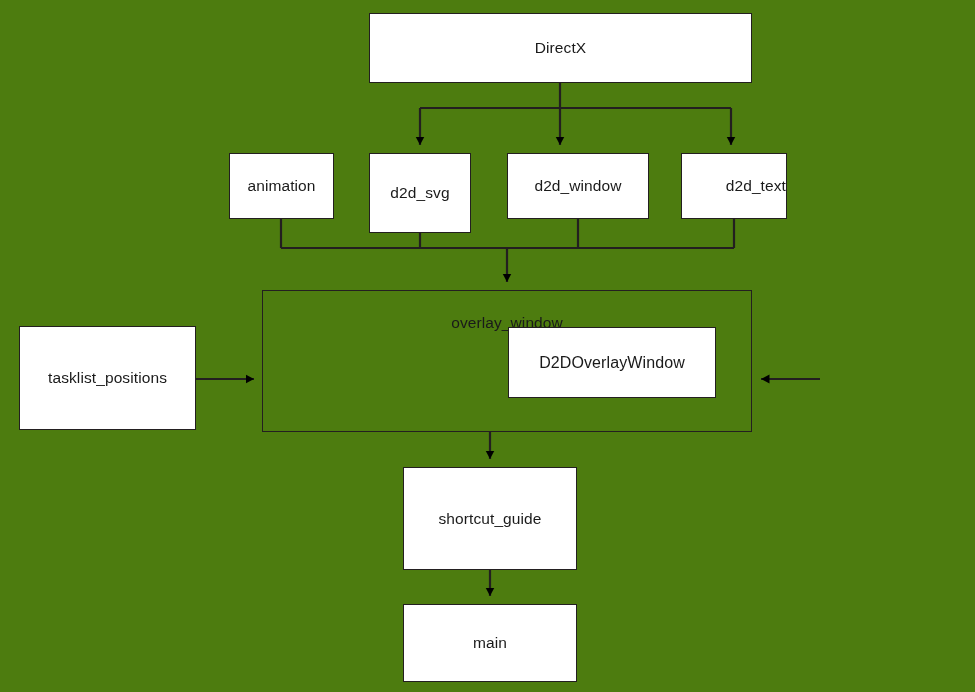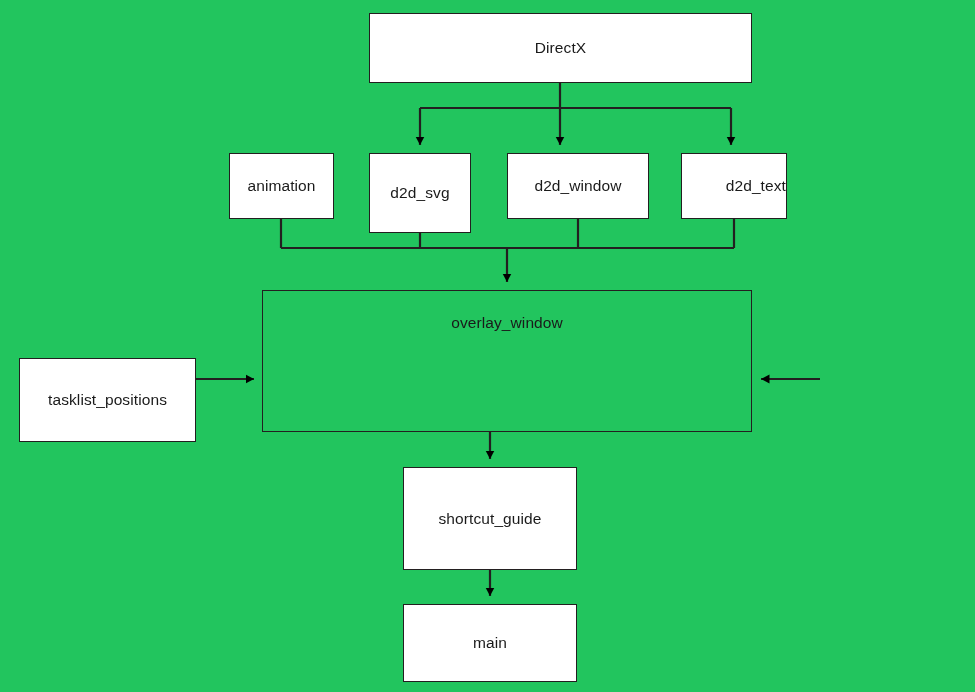--- a/index.html
+++ b/index.html
@@ -8,21 +8,21 @@
     padding: 0;
     background: #ffffff;
   }
   body {
     font-family: "Liberation Sans", sans-serif;
   }
   #diagram-canvas {
     position: relative;
     width: 975px;
     height: 692px;
-    background: #22c55e;
+    background: #4d7c0f;
     overflow: hidden;
   }
   #edge-layer {
     position: absolute;
     left: 0;
     top: 0;
     width: 975px;
     height: 692px;
     pointer-events: none;
   }
@@ -132,22 +132,25 @@
 
   <div class="node" style="left: 681px; top: 153px; width: 106px; height: 66px; justify-content: flex-end;">
       <span>d2d_text</span>
     </div>
 
   <div class="node group" style="left: 262px; top: 290px; width: 490px; height: 142px;">
       <span class="group-title">overlay_window</span>
     </div>
 
 
+  <div class="node inner" style="left: 508px; top: 327px; width: 208px; height: 71px;">
+      <span>D2DOverlayWindow</span>
+    </div>
 
-  <div class="node" style="left: 19px; top: 326px; width: 177px; height: 84px; margin-top: 32px;">
+  <div class="node" style="left: 19px; top: 326px; width: 177px; height: 104px;">
       <span>tasklist_positions</span>
     </div>
 
 
   <div class="node" style="left: 403px; top: 467px; width: 174px; height: 103px; align-items: center;">
       <span>shortcut_guide</span>
     </div>
 
   <div class="node" style="left: 403px; top: 604px; width: 174px; height: 78px;">
       <span>main</span>

